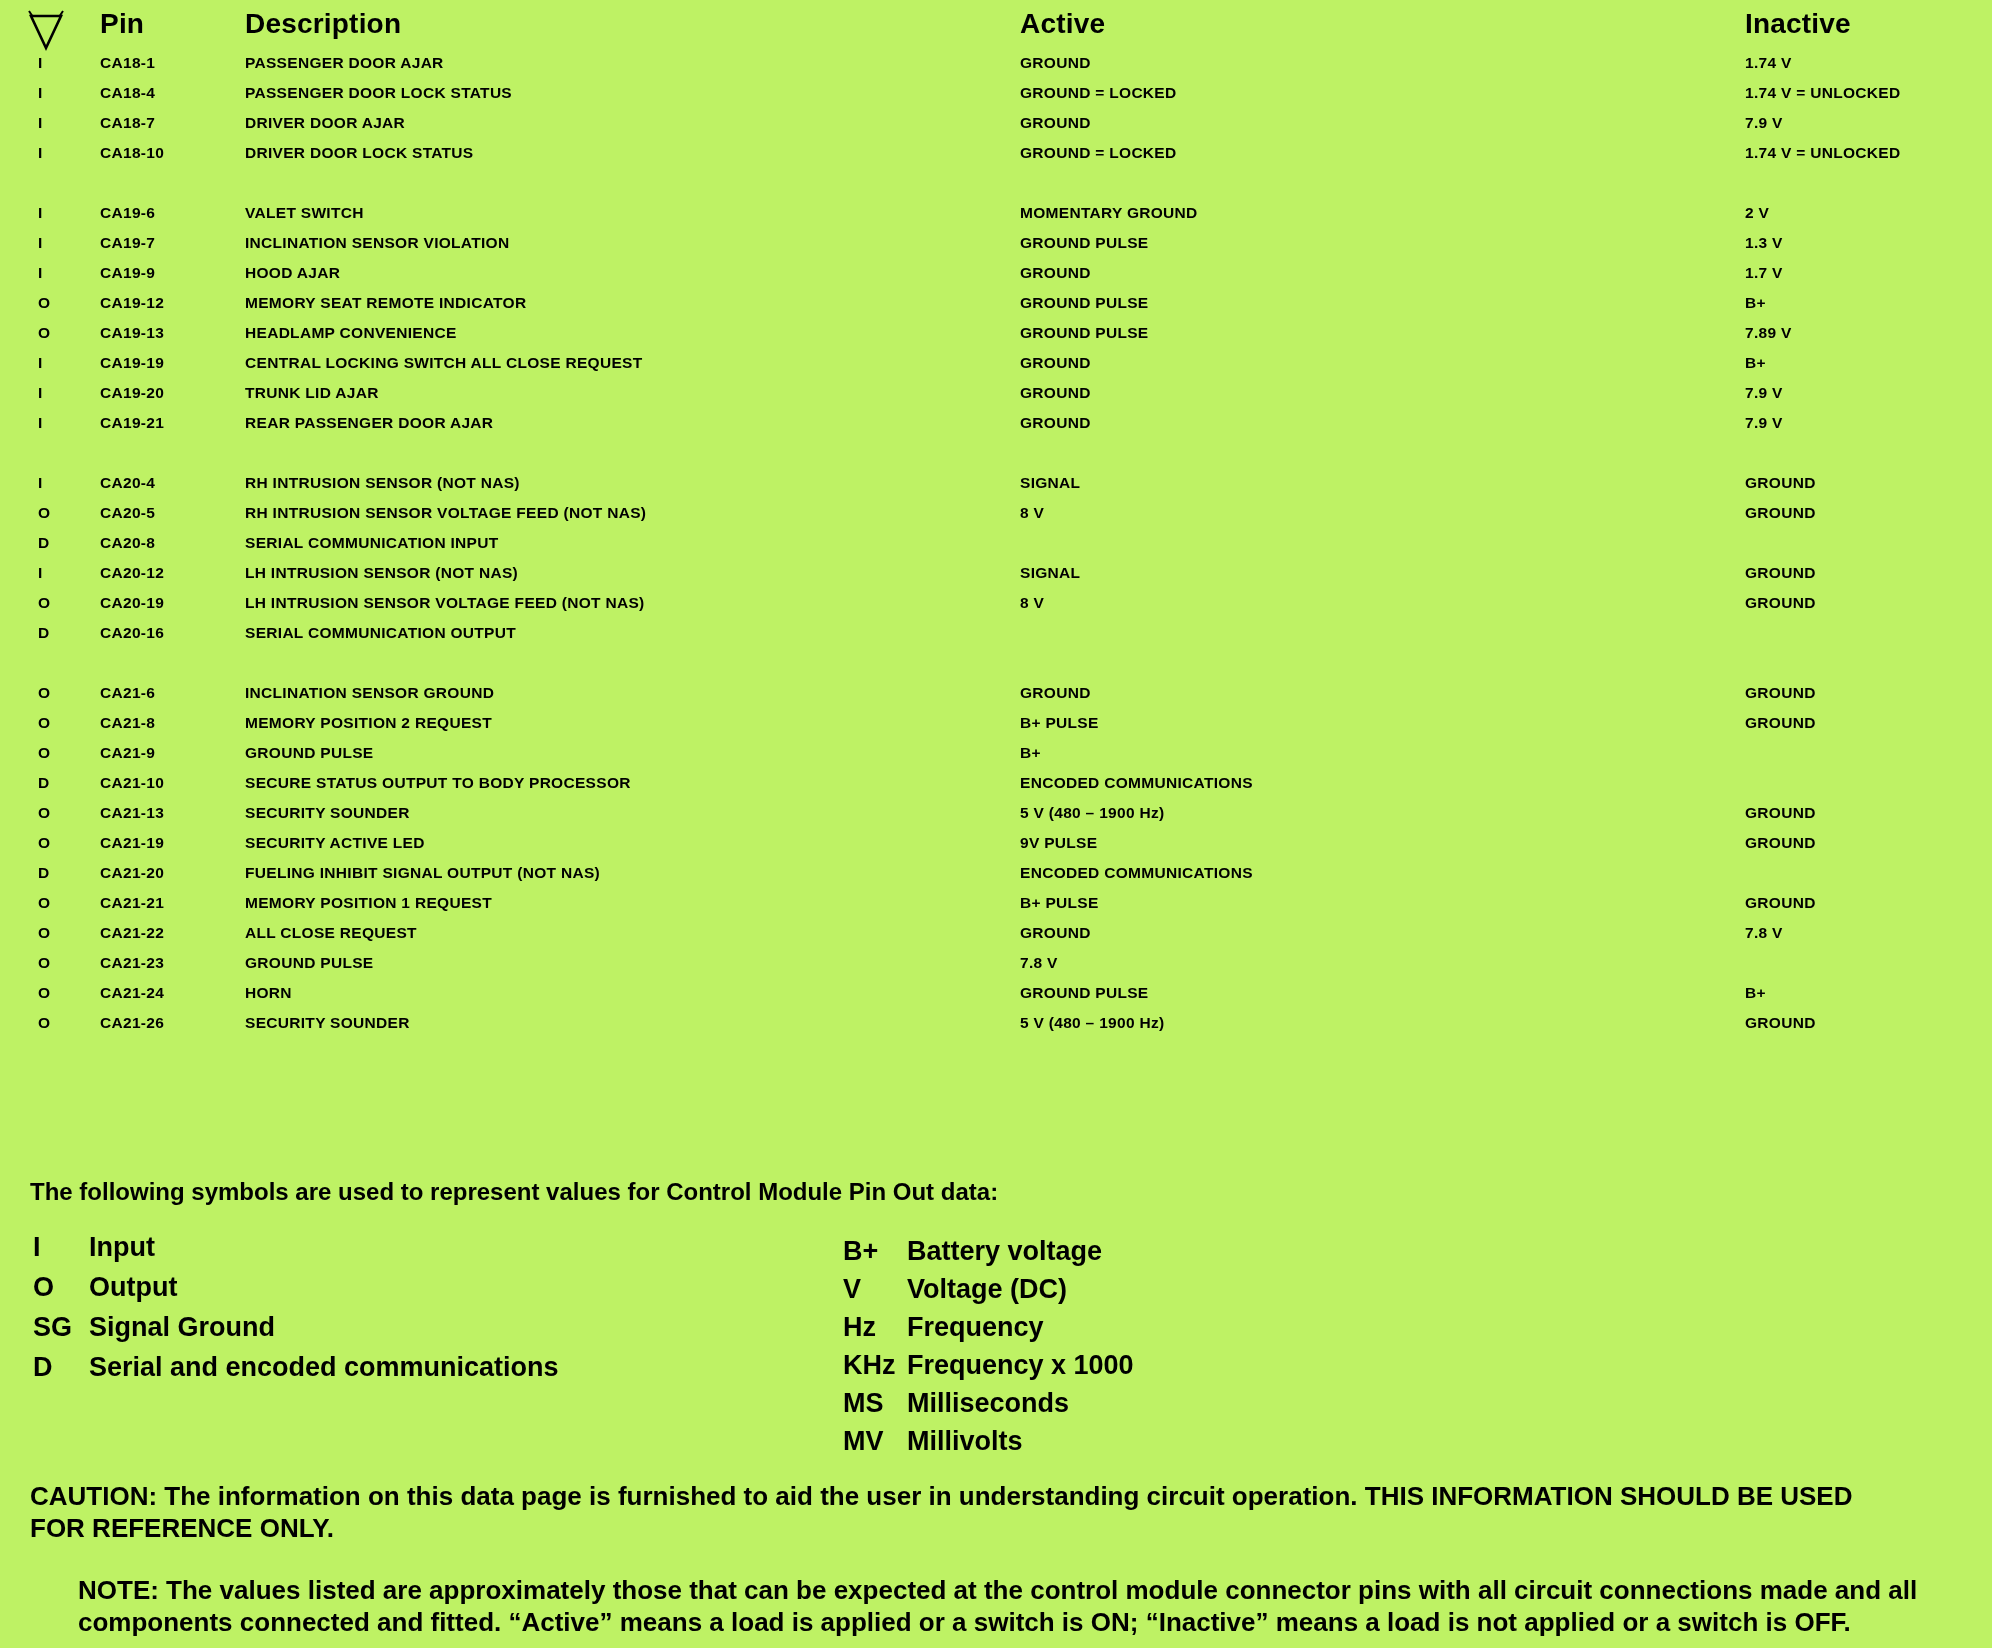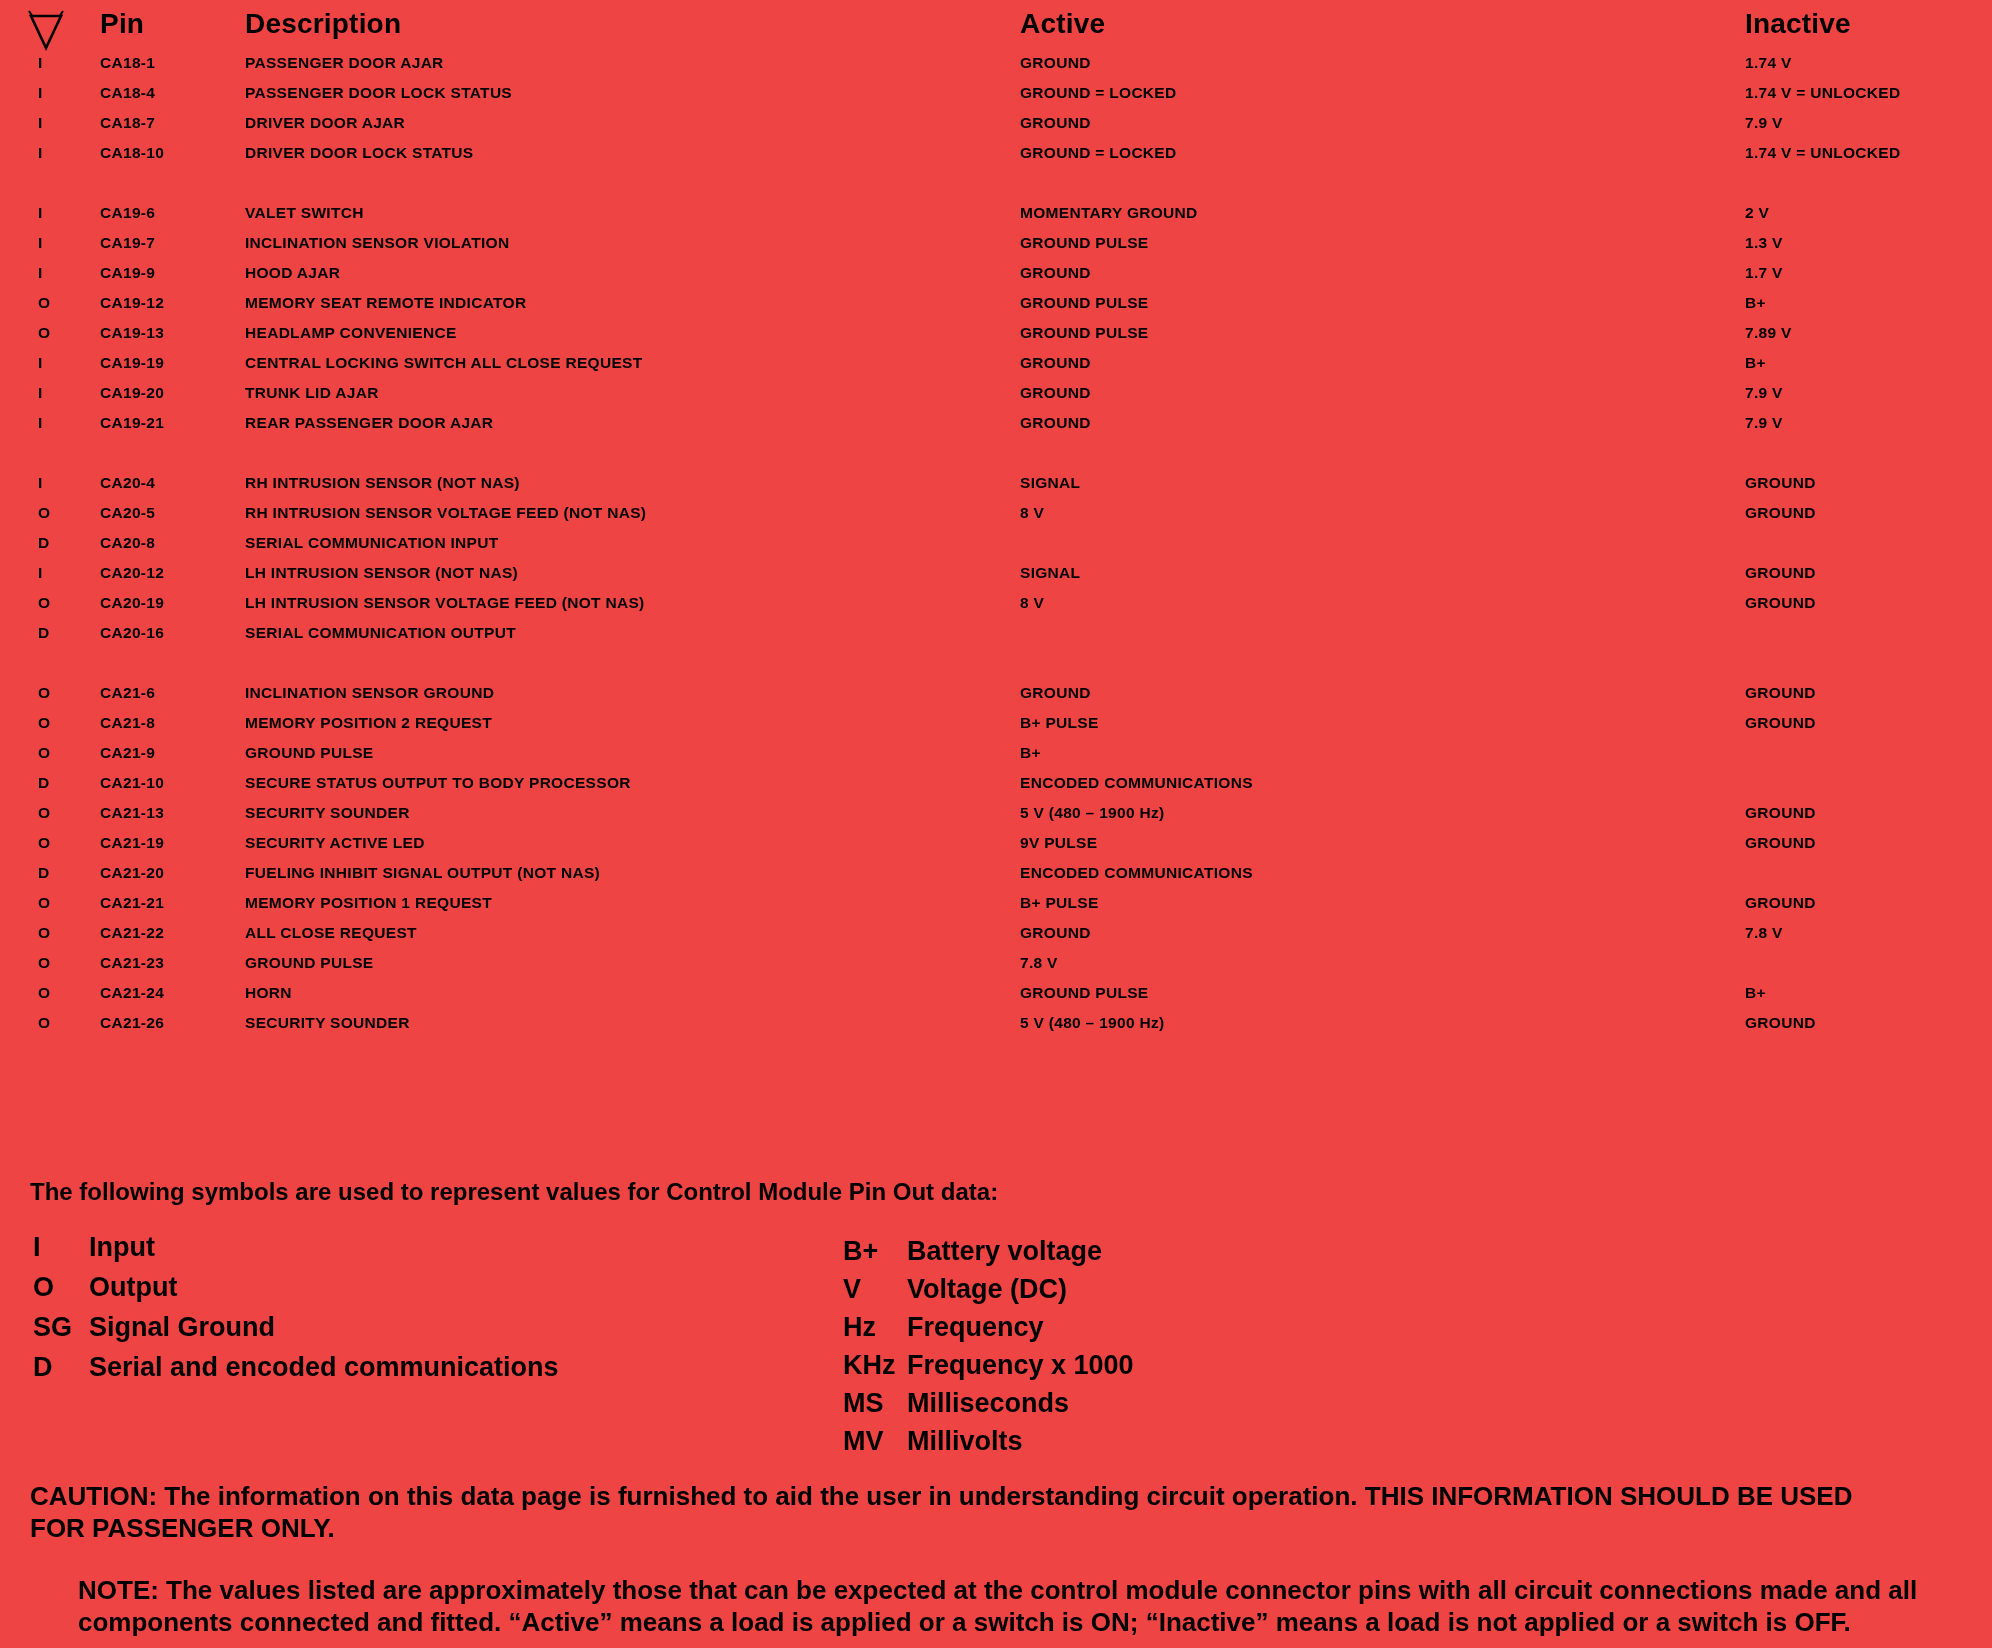--- a/index.html
+++ b/index.html
@@ -1,19 +1,19 @@
 <!DOCTYPE html>
 <html><head>
 <meta charset="utf-8">
 <style>
   html,body { margin:0; padding:0; background:#ffffff; }
   .page {
     position:relative;
     width:1992px; height:1648px;
-    background:#ef4444;
+    background:#bef264;
     color:#000000;
     font-family:"Liberation Sans", sans-serif;
     font-weight:700;
     overflow:hidden;
   }
 
   
   .pin-header {
     position:absolute; top:8px; left:0; width:100%;
     display:grid;
@@ -334,21 +334,21 @@
       <span class="l-meaning">Milliseconds</span>
     </div>
       <div class="legend-item">
       <span class="l-sym">MV</span>
       <span class="l-meaning">Millivolts</span>
     </div>
     </div>
 
   <div class="caution">
     <div>CAUTION: The information on this data page is furnished to aid the user in understanding circuit operation.  THIS INFORMATION SHOULD BE USED</div>
-    <div>FOR PASSENGER ONLY.</div>
+    <div>FOR REFERENCE ONLY.</div>
   </div>
 
   <div class="note">
     <div>NOTE: The values listed are approximately those that can be expected at the control module connector pins with all circuit connections made and all</div>
     <div>components connected and fitted.  “Active” means a load is applied or a switch is ON; “Inactive” means a load is not applied or a switch is OFF.</div>
   </div>
 
 </div>
 
 </body></html>

